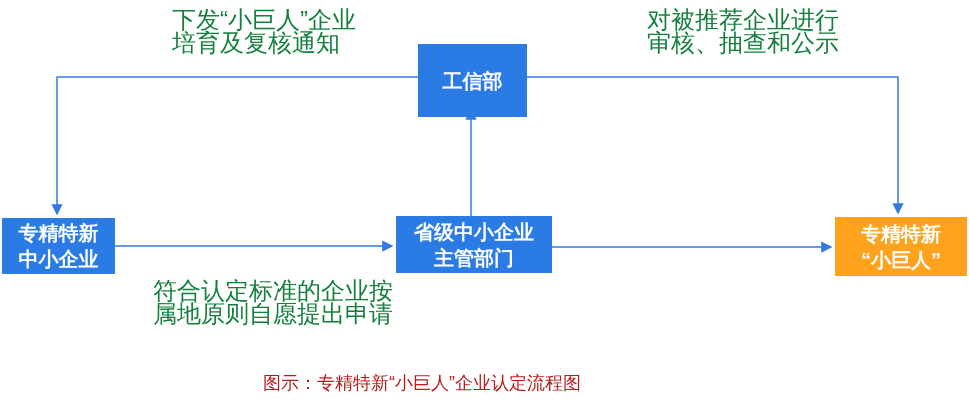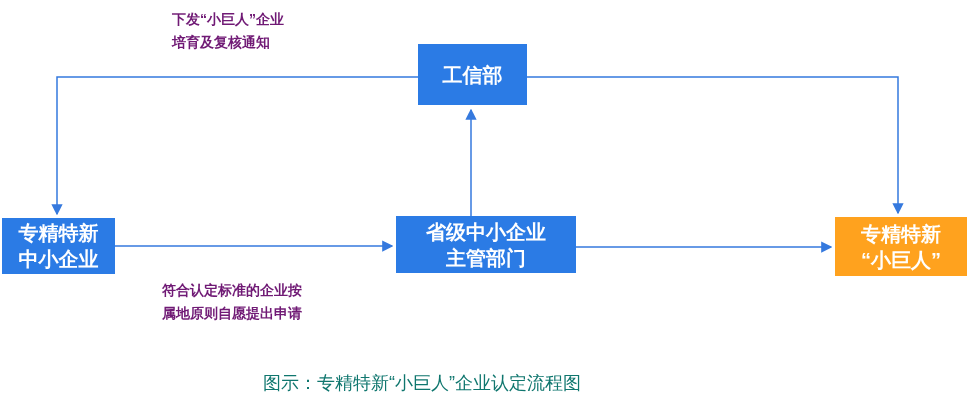--- a/index.html
+++ b/index.html
@@ -27,41 +27,40 @@
     justify-content: center;
     text-align: center;
     color: #ffffff;
     font-weight: bold;
     font-size: 20px;
     line-height: 26px;
     white-space: pre-line;
   }
   .node-blue { background: #2b7be5; }
   .node-orange { background: #ffa21e; }
-  .node-miit { left: 418px; top: 44px; width: 109px; height: 61px; }
+  .node-miit { left: 418px; top: 44px; width: 109px; height: 73px; }
   .node-sme { left: 2px; top: 218px; width: 113px; height: 56px; }
-  .node-provincial { left: 396px; top: 216px; width: 180px; height: 57px; }
+  .node-provincial { left: 396px; top: 216px; width: 156px; height: 57px; }
   .node-giant { left: 835px; top: 217px; width: 132px; height: 59px; }
   .edge-label {
     position: absolute;
-    color: #701a75;
-    font-size: 14px;
+    color: #15803d;
+    font-size: 24px;
     line-height: 23px;
     white-space: pre-line;
-    font-weight: bold;
   }
   .lbl-notify { left: 172px; top: 8px; }
   .lbl-review { left: 647px; top: 8px; }
   .lbl-recommend { left: 485px; top: 138px; }
-  .lbl-apply { left: 162px; top: 279px; }
+  .lbl-apply { left: 153px; top: 279px; }
   .lbl-follow { left: 632px; top: 276px; }
   .caption {
     position: absolute;
     left: 263px; top: 371px;
-    color: #0f766e;
+    color: #b91c1c;
     font-size: 18px;
   }
 </style>
 </head>
 <body>
 
 <div class="canvas">
 
   <svg class="arrows-svg" viewBox="0 0 969 408" xmlns="http://www.w3.org/2000/svg" aria-hidden="true">
     <defs>
@@ -83,20 +82,22 @@
 
   <div class="node node-blue node-provincial">省级中小企业
 主管部门</div>
 
   <div class="node node-orange node-giant">专精特新
 “小巨人”</div>
 
   <div class="edge-label lbl-notify">下发“小巨人”企业
 培育及复核通知</div>
 
+  <div class="edge-label lbl-review">对被推荐企业进行
+审核、抽查和公示</div>
 
 
   <div class="edge-label lbl-apply">符合认定标准的企业按
 属地原则自愿提出申请</div>
 
 
   <div class="caption">图示：专精特新“小巨人”企业认定流程图</div>
 
 </div>
 

